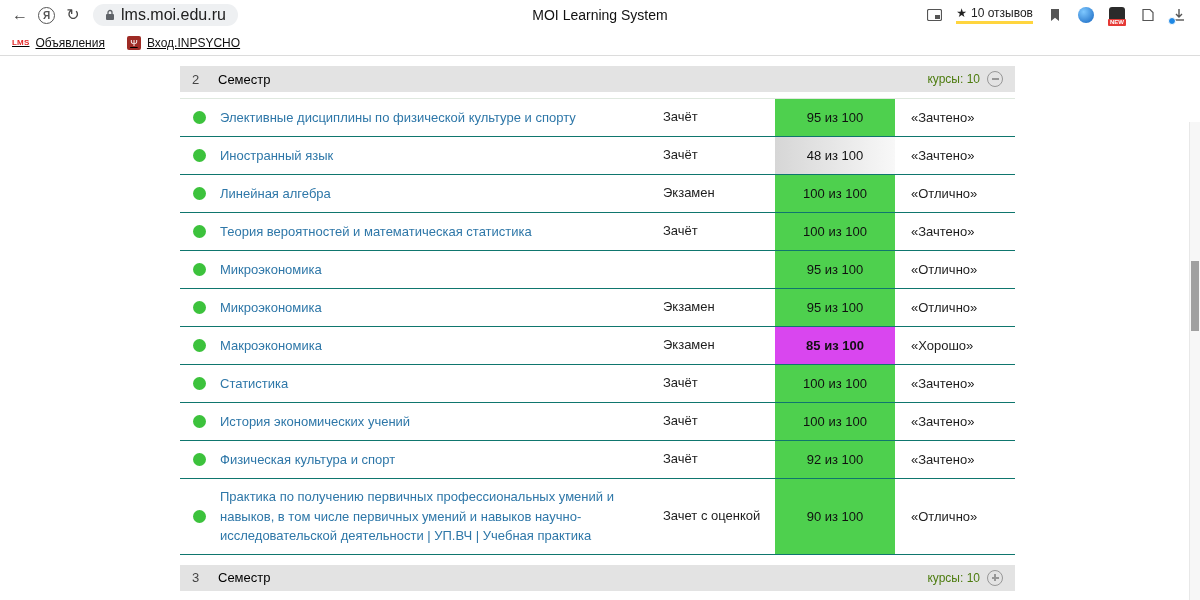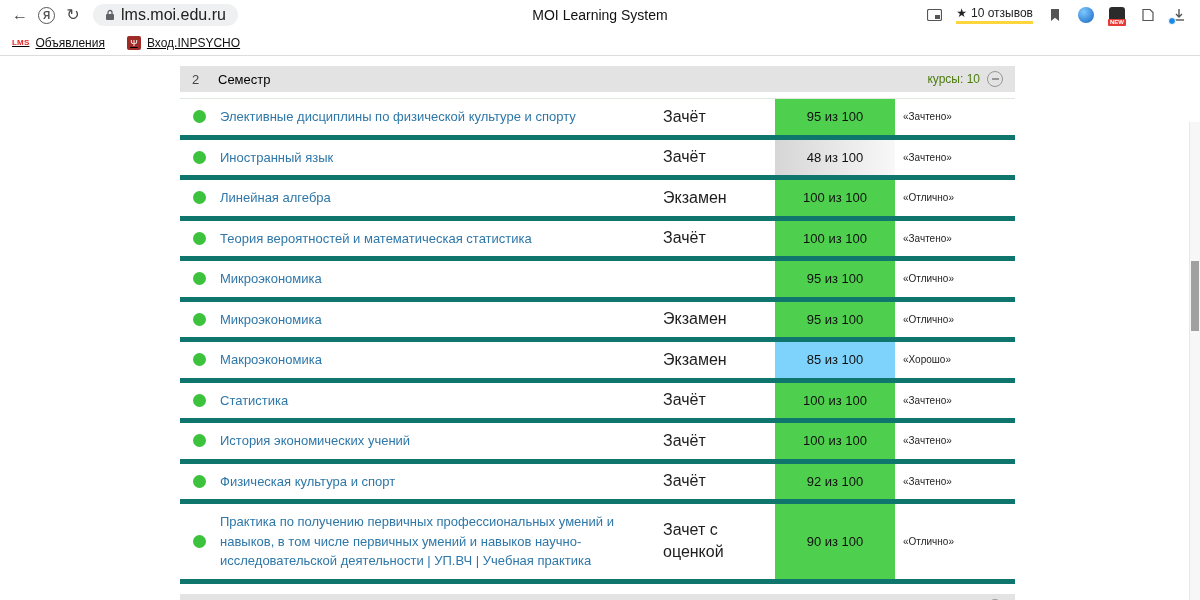--- a/index.html
+++ b/index.html
@@ -53,32 +53,32 @@
   .sem-right { margin-left:auto; display:flex; align-items:center; gap:7px;
                color:#4d7c0f; font-size:12px; }
   .circle-btn { width:16px; height:16px; border:1px solid #979797; border-radius:50%;
                 position:relative; cursor:pointer; flex:none; }
   .circle-btn::after { content:""; position:absolute; left:3.5px; right:3.5px; top:50%;
                        height:2px; margin-top:-1px; background:#979797; }
   .circle-btn.plus::before { content:""; position:absolute; top:3.5px; bottom:3.5px; left:50%;
                              width:2px; margin-left:-1px; background:#979797; }
 
   .rows { margin-top:6px; border-top:1px solid #dfe8df; }
-  .row { display:flex; align-items:center; border-bottom:5px solid #0f766e; min-height:38px;justify-content:flex-end; }
+  .row { display:flex; align-items:center; border-bottom:1px solid #0f766e; min-height:38px;justify-content:flex-end; }
   .dot-cell { width:40px; align-self:stretch; display:flex; align-items:center; padding-left:13px; }
   .dot { width:13px; height:13px; border-radius:50%; background:#3cc23c; }
   .course { flex:1; font-size:13px; color:#2e77a8; text-decoration:none;
             padding:8px 12px 8px 0; line-height:1.5; cursor:pointer; }
-  .type { width:112px; font-size:16px; color:#1d1d1d; padding:4px 14px 4px 0; line-height:1.4; }
+  .type { width:112px; font-size:13px; color:#1d1d1d; padding:4px 14px 4px 0; line-height:1.4; }
   .badge { width:120px; align-self:stretch; display:flex; align-items:center; justify-content:center;
            font-size:13px; color:#101010; }
   .badge.green  { background:#4ed04e; }
-  .badge.yellow { background:#7dd3fc; }
+  .badge.yellow { background:#d946ef;font-weight:bold; }
   .badge.gray   { background:linear-gradient(90deg,#d6d6d6,#f8f8f8); }
-  .grade { width:120px; padding-left:8px; font-size:10px; color:#1d1d1d; }
+  .grade { width:120px; padding-left:16px; font-size:13px; color:#1d1d1d; }
 
   
   .scrollbar { position:absolute; right:0; top:56px; bottom:0; width:11px;
                background:#f7f7f7; border-left:1px solid #e8e8e8; }
   .scroll-thumb { position:absolute; left:1px; right:1px; top:139px; height:70px;
                   background:#a0a0a0; cursor:grab; }
 </style>
 </head>
 <body>
 

